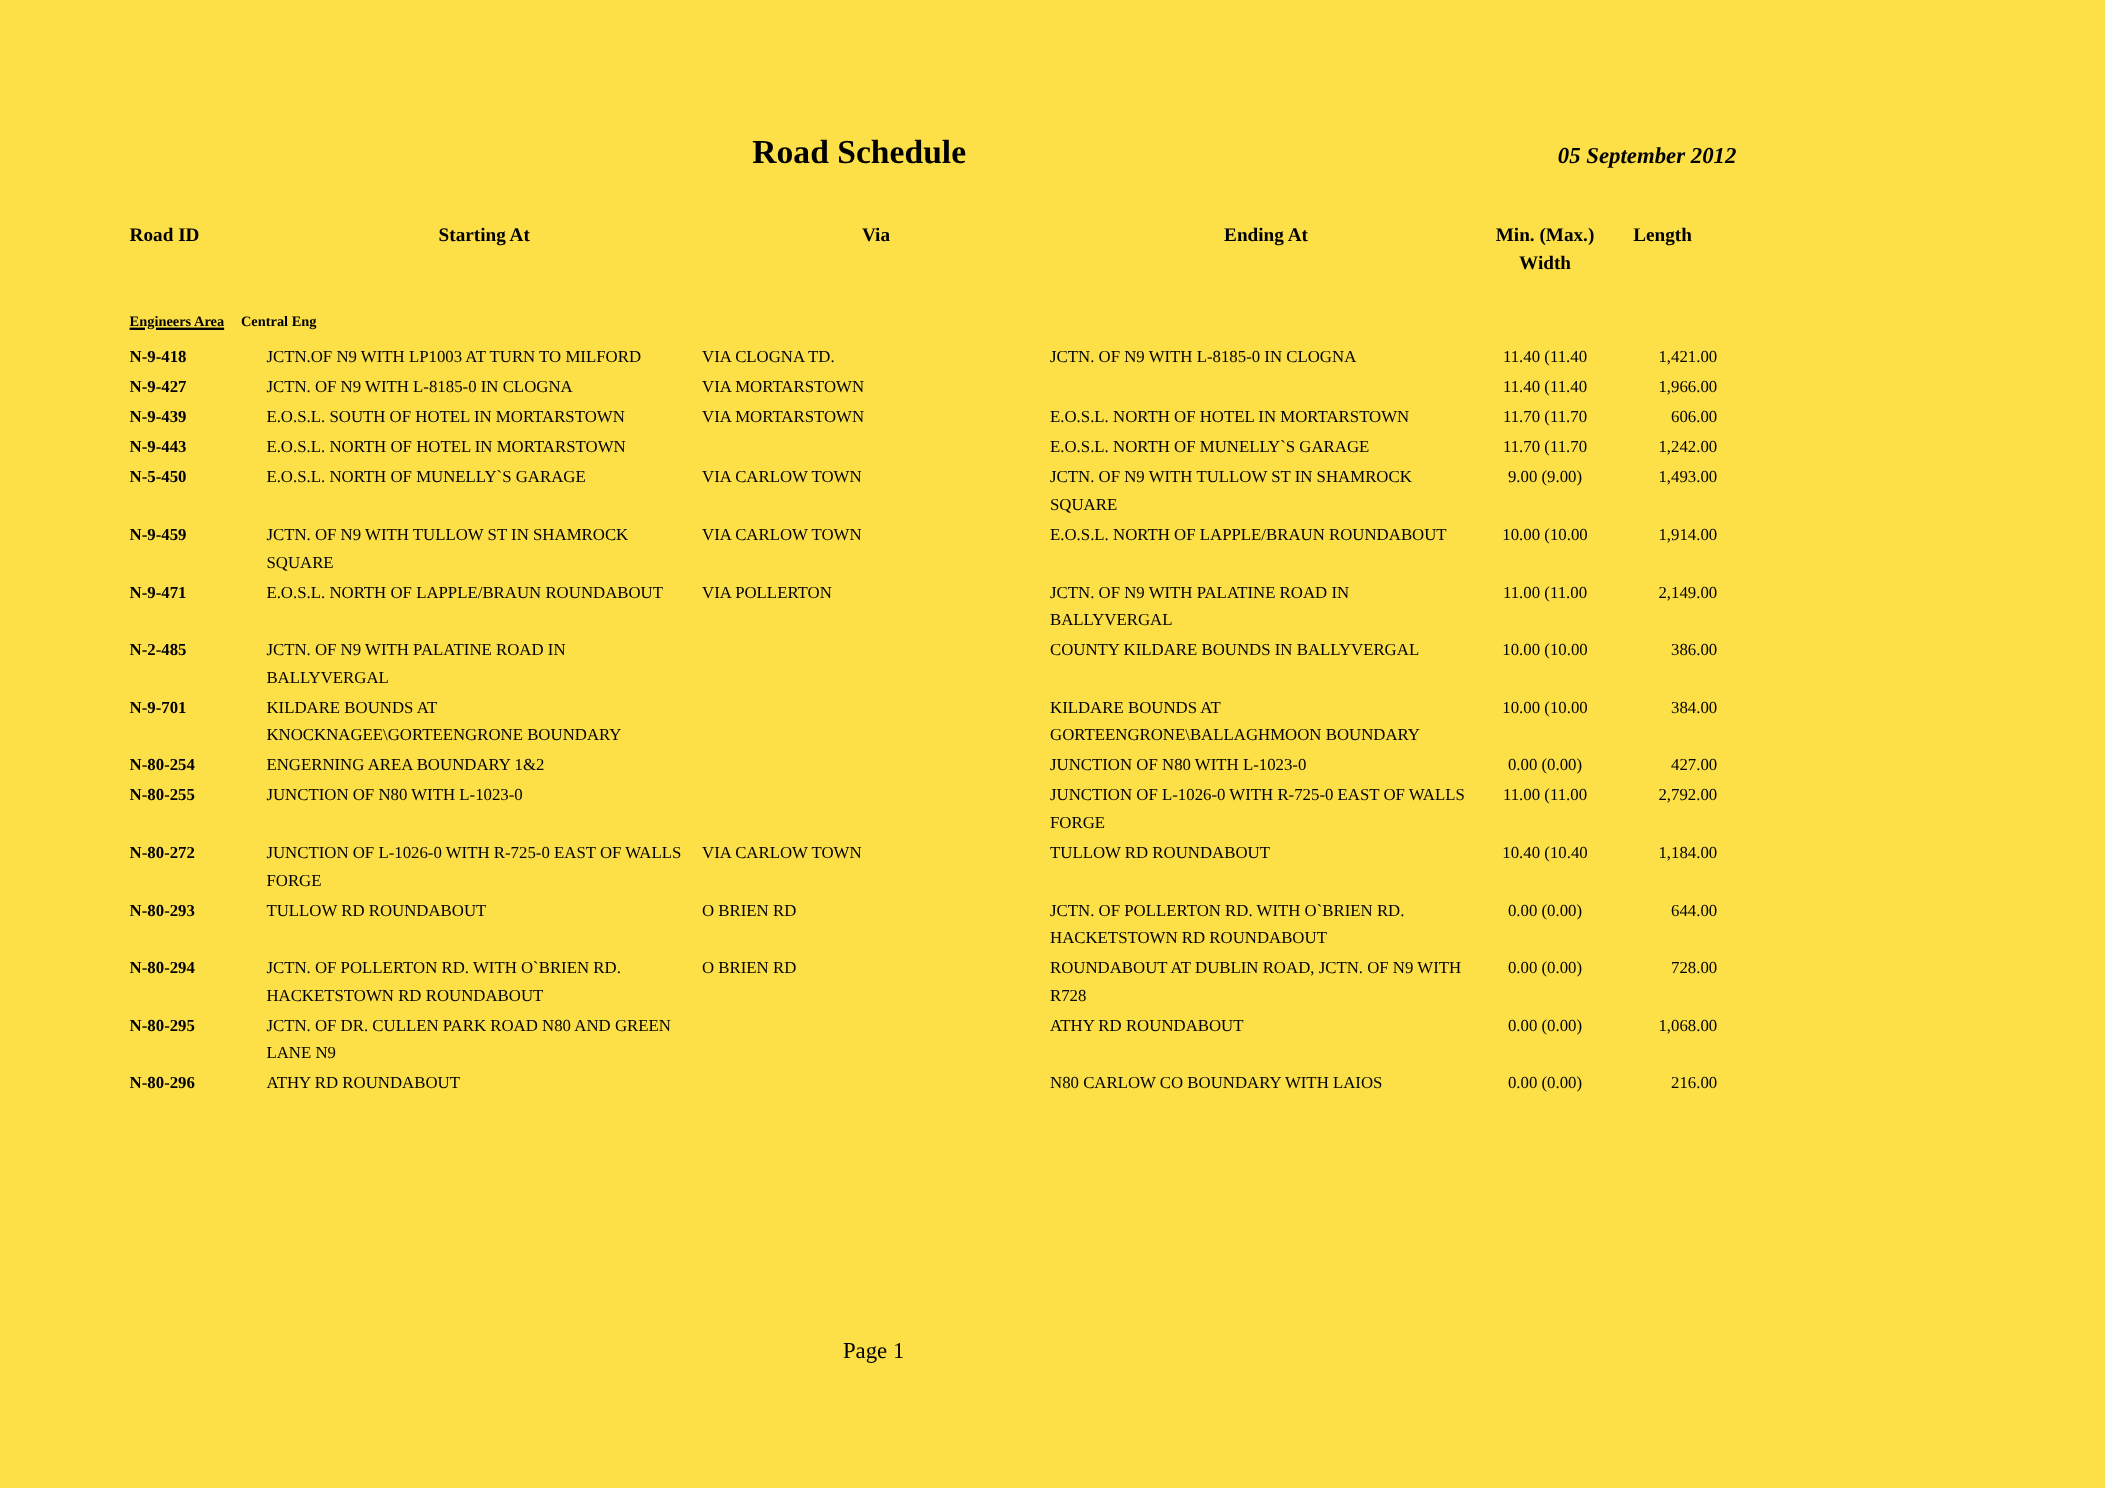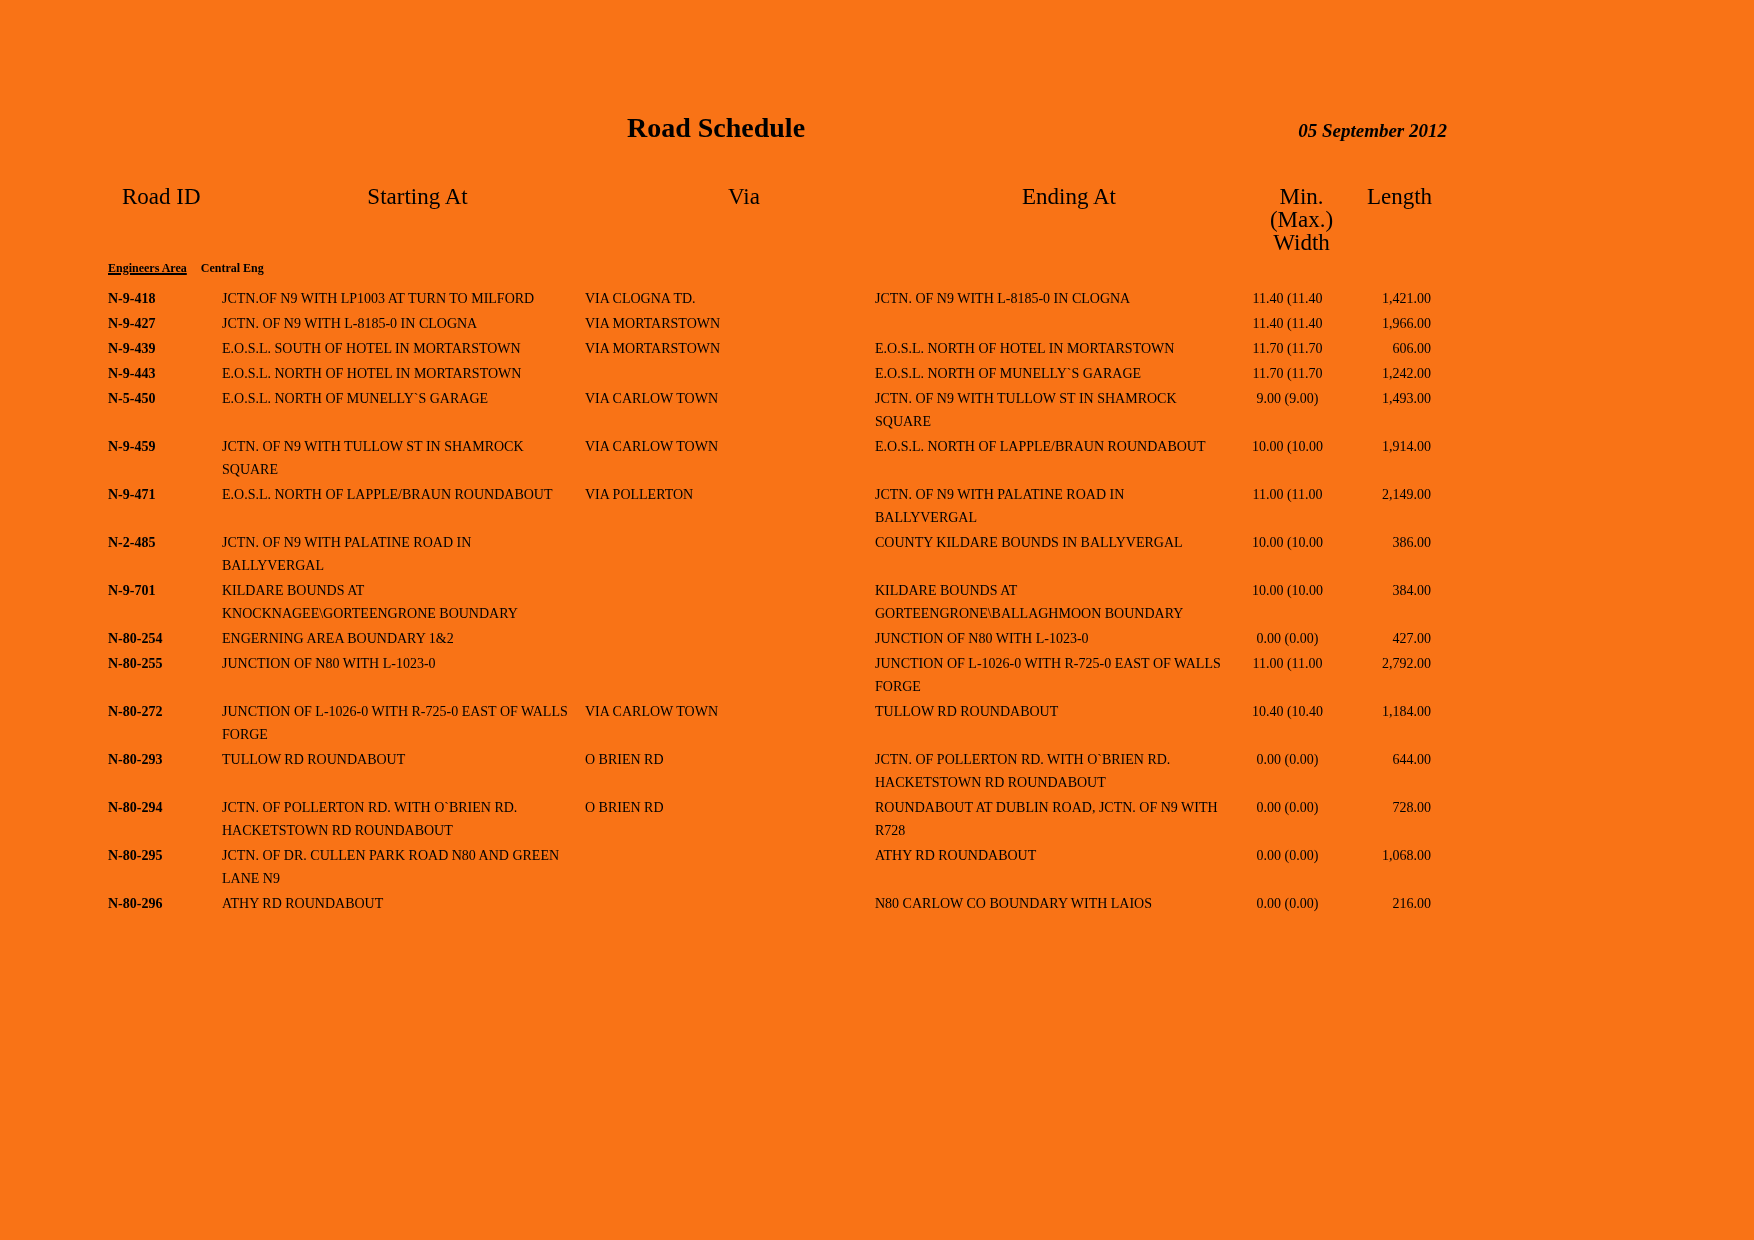--- a/index.html
+++ b/index.html
@@ -1,38 +1,38 @@
 <!DOCTYPE html>
 <html><head>
 <meta charset="utf-8">
 <style>
   html,body{margin:0;padding:0;background:#e8e8e8;}
   .page{
     position:relative;
     width:1754px;height:1240px;
-    background:#f97316;
+    background:#fde047;
     font-family:"Liberation Serif","DejaVu Serif",serif;
     color:#000;
     overflow:hidden;
   }
   .title{
     position:absolute;top:112px;left:0;width:1432px;
     text-align:center;font-size:28px;font-weight:700;
   }
   .report-date{
     position:absolute;top:120px;right:307px;
     font-size:19px;font-weight:700;font-style:italic;margin-left:20px;
   }
   .hdr-grid,.row{
     display:grid;
     grid-template-columns:114px 363px 290px 360px 105px 91px;
   }
   .hdr-grid{
-    position:absolute;top:185px;left:122px;width:1323px;
-    font-weight:400;font-size:23px;line-height:23px;
+    position:absolute;top:185px;left:108px;width:1323px;
+    font-weight:700;font-size:16px;line-height:23px;
   }
   .h1{text-align:left;}
   .h2,.h3,.h4,.h5,.h6{text-align:center;}
   .rows{
     position:absolute;top:287px;left:108px;width:1323px;
     font-size:14px;line-height:23px;
   }
   .section-head{
     position:absolute;top:257px;left:108px;
     font-size:12px;font-weight:700;line-height:23px;
@@ -201,14 +201,15 @@
       <div class="row">
         <div class="cell c1">N-80-296</div>
         <div class="cell c2">ATHY RD ROUNDABOUT</div>
         <div class="cell c3"></div>
         <div class="cell c4">N80 CARLOW CO BOUNDARY WITH LAIOS</div>
         <div class="cell c5">0.00 (0.00)</div>
         <div class="cell c6">216.00</div>
       </div>
     </div>
 
+  <div class="footer">Page 1</div>
 
 </div>
 
 </body></html>

